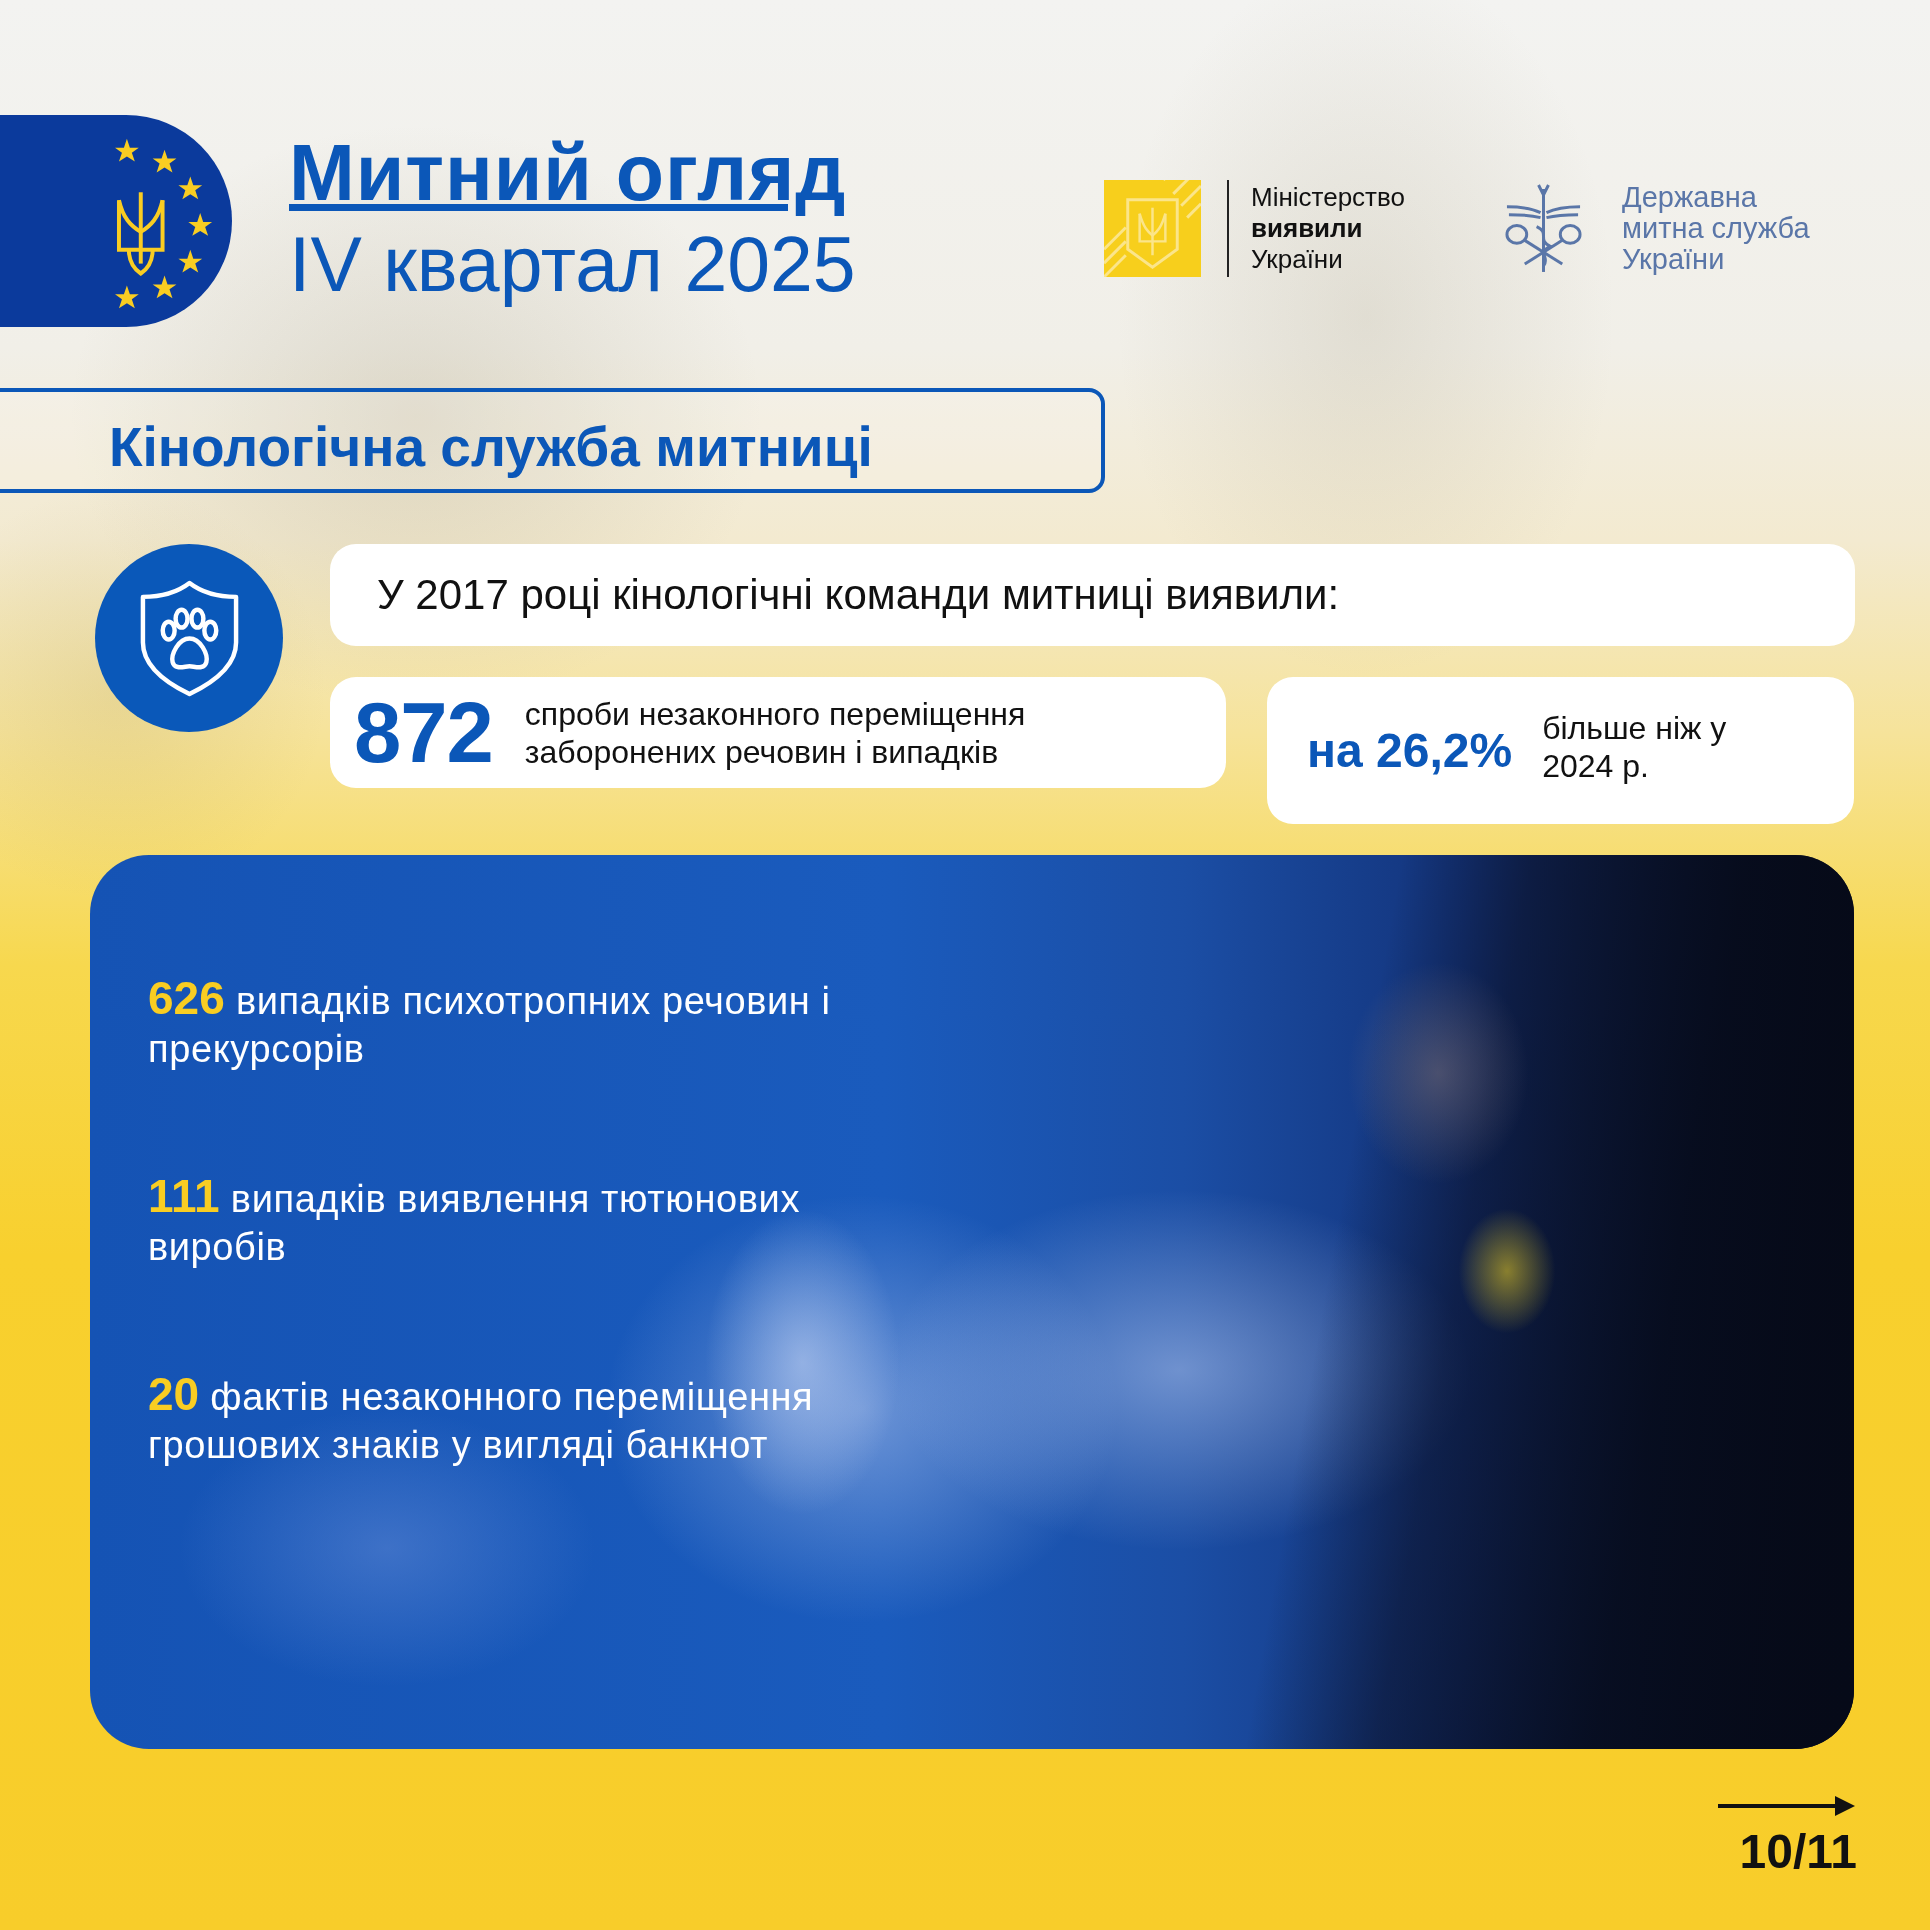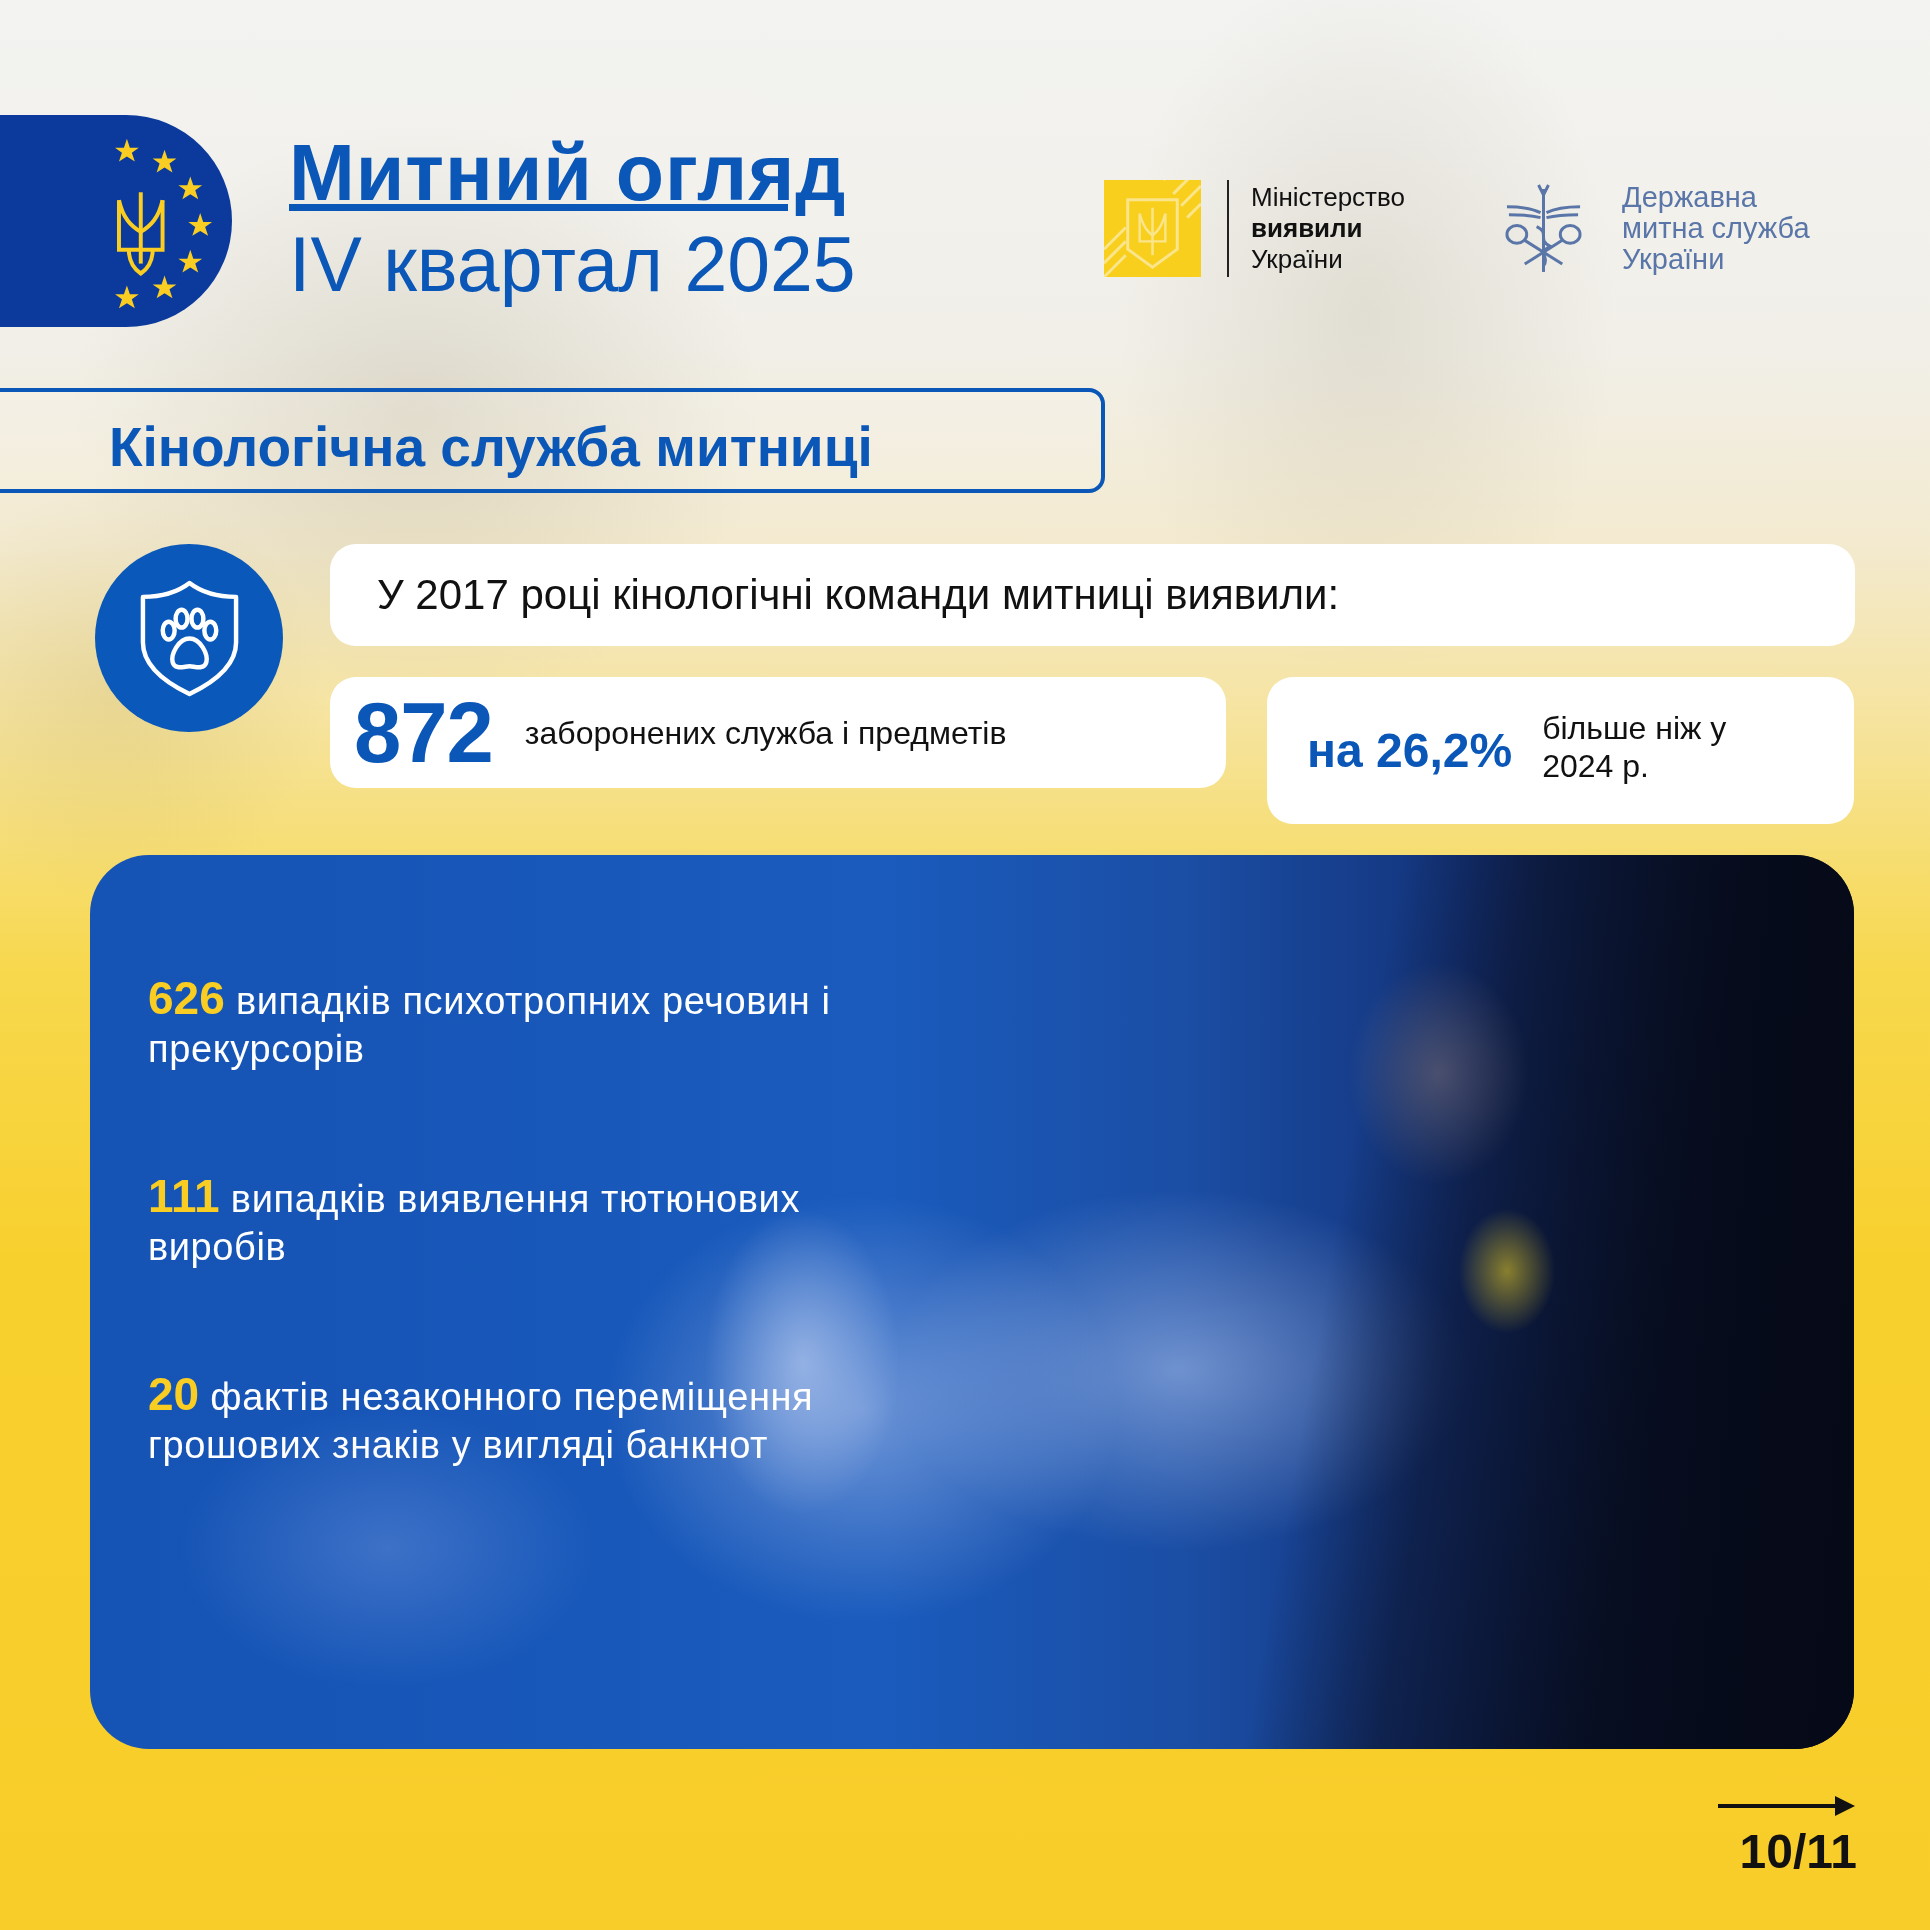--- a/index.html
+++ b/index.html
@@ -205,21 +205,22 @@
   </svg>
 </div>
 
 <div class="card intro">
   <span>У 2017 році кінологічні команди митниці виявили:</span>
 </div>
 
 <div class="card stat1">
   <span class="num">872</span>
   <div class="desc">
-    <span>заборонених служба і предметів</span>
+    <span>спроби незаконного переміщення</span>
+    <span>заборонених речовин і випадків</span>
   </div>
 </div>
 
 <div class="card stat2">
   <span class="num">на 26,2%</span>
   <div class="desc">
     <span>більше ніж у</span>
     <span>2024 р.</span>
   </div>
 </div>

